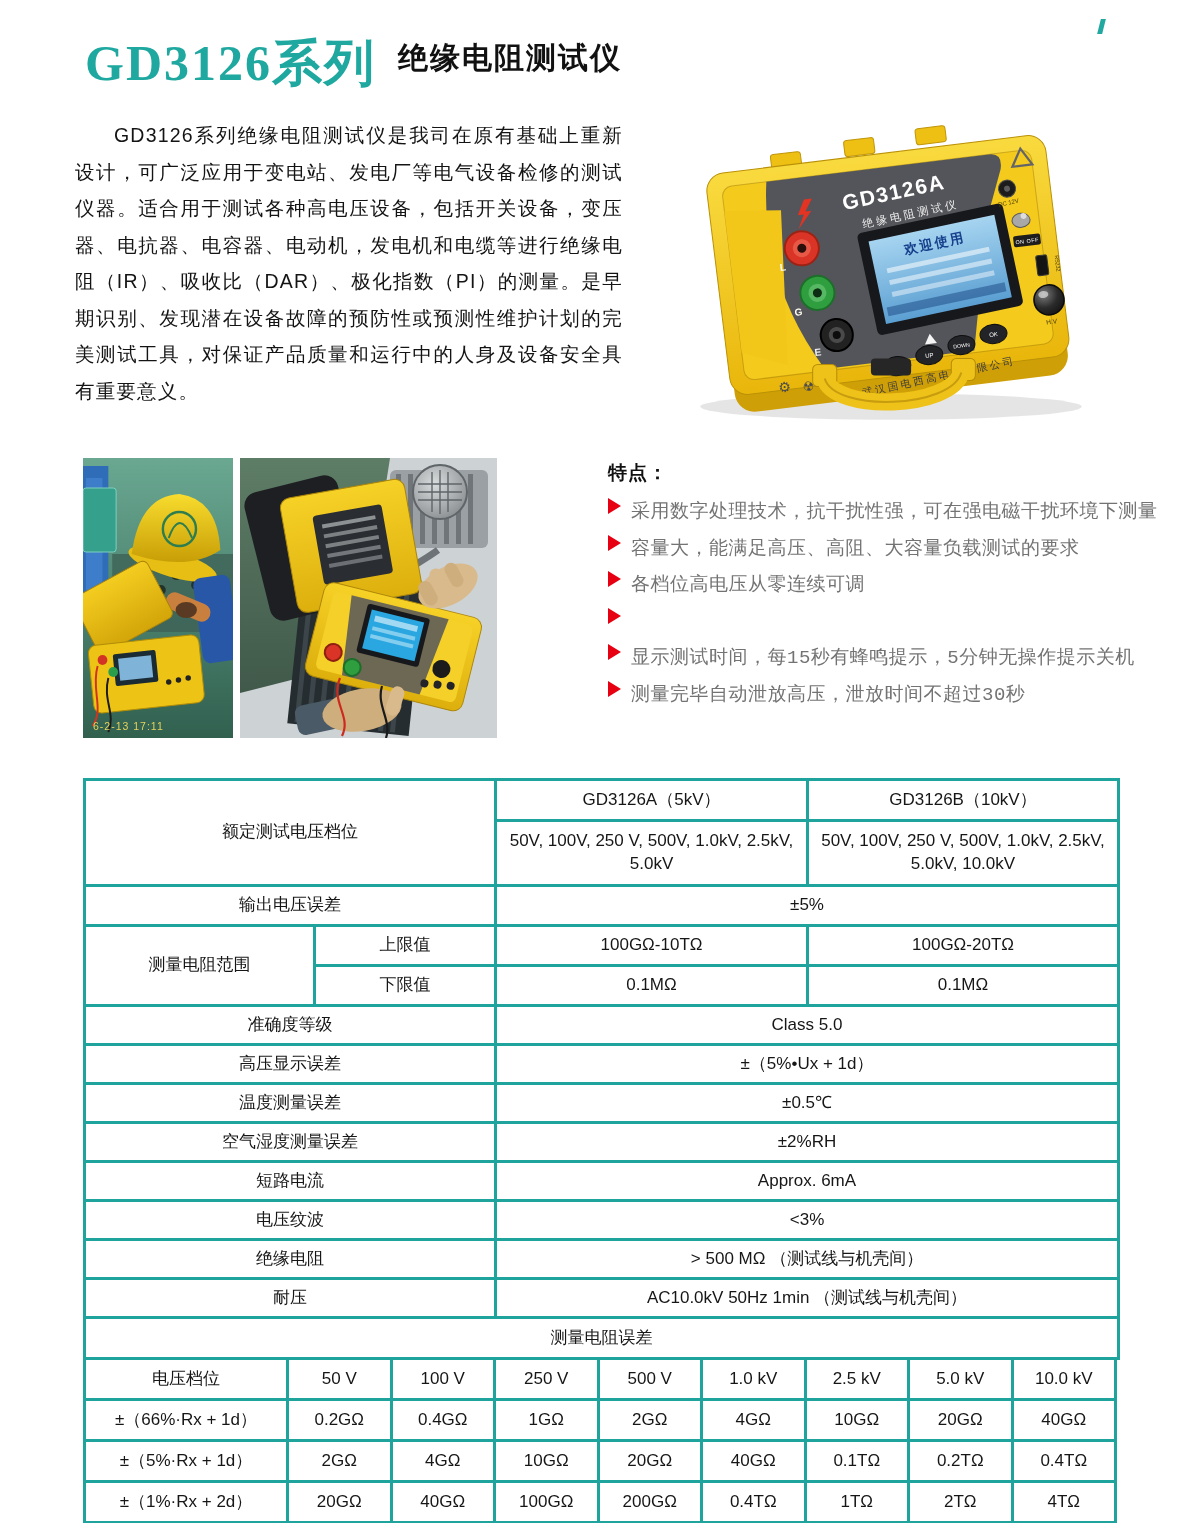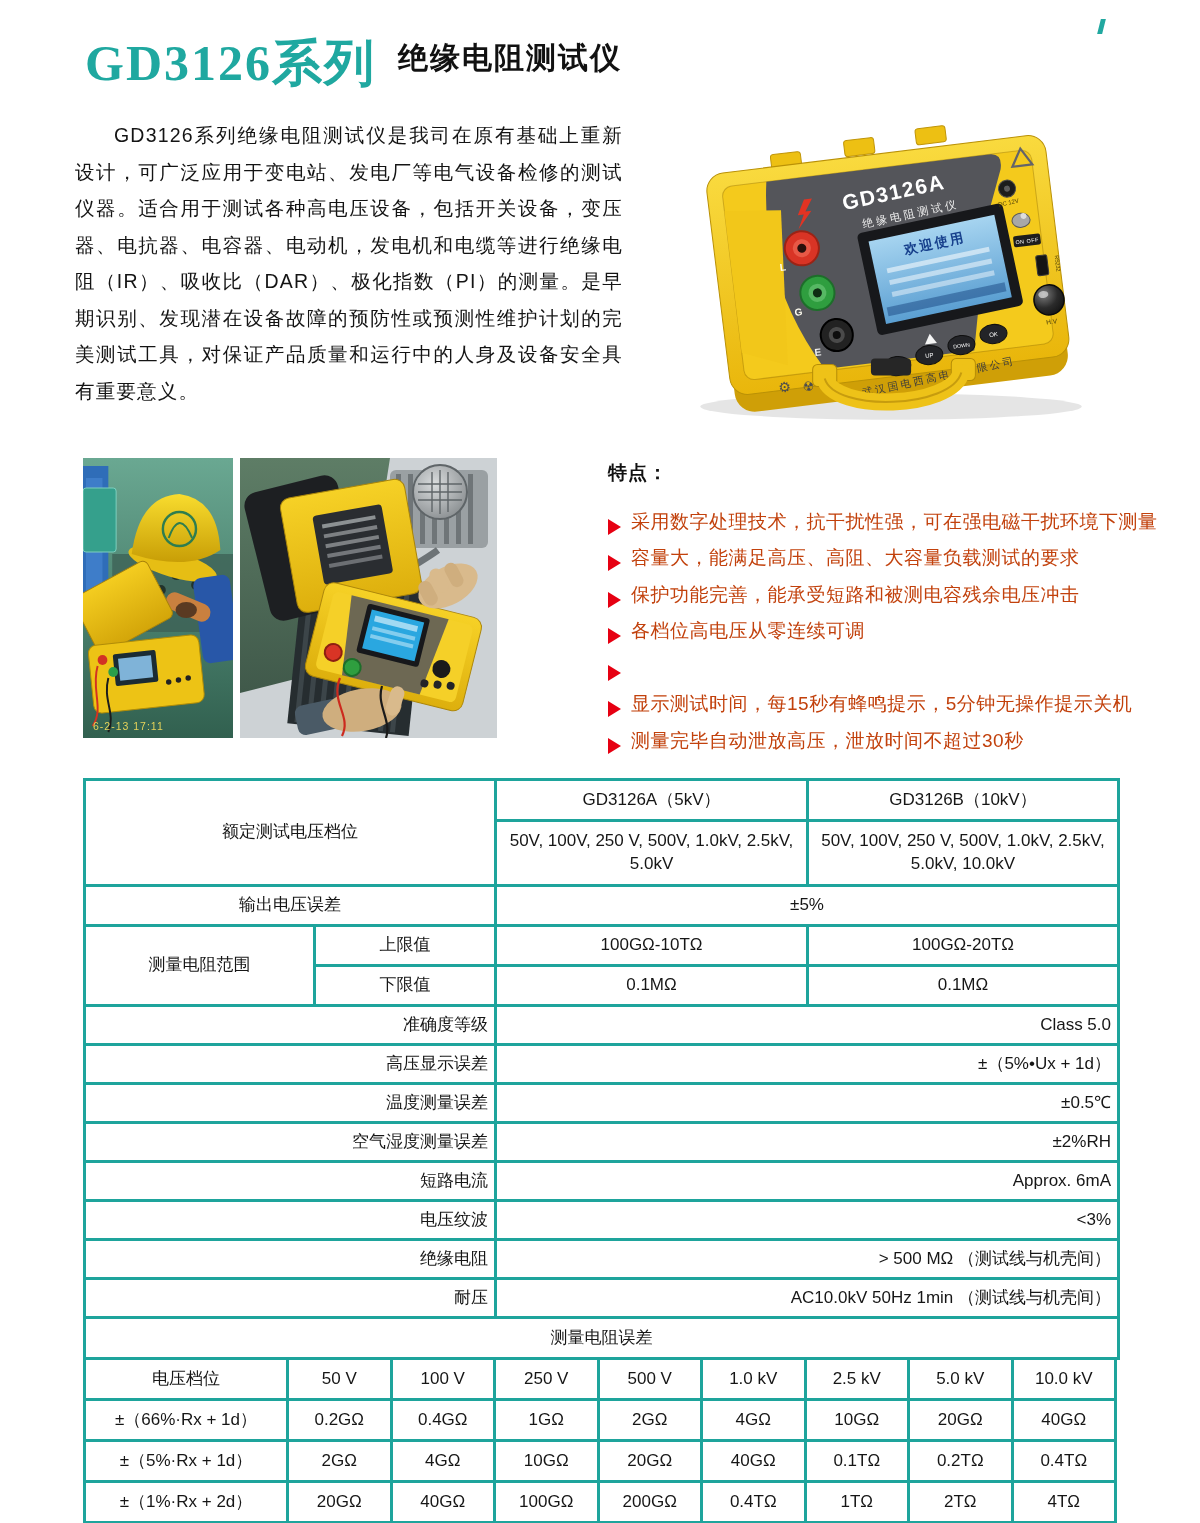--- a/index.html
+++ b/index.html
@@ -30,30 +30,30 @@
   
   .photo1 { position:absolute; left:83px; top:458px; width:150px; height:280px; overflow:hidden; }
   .photo2 { position:absolute; left:240px; top:458px; width:257px; height:280px; overflow:hidden; }
   .photo1 svg, .photo2 svg { width:100%; height:100%; display:block; }
   .timestamp { position:absolute; left:10px; bottom:6px; font-size:10.5px; color:#e5d35a; letter-spacing:1px; }
 
   
   .features { position:absolute; left:608px; top:460px; width:575px; }
   .features-heading { font-size:19px; font-weight:bold; color:#111; letter-spacing:1px; }
   .features-list { margin-top:12px; }
-  .feat { display:flex; align-items:flex-end; height:36.5px; font-size:19px; color:#c2410c; letter-spacing:0.5px; }
+  .feat { display:flex; align-items:flex-start; height:36.5px; font-size:19px; color:#737373; letter-spacing:0.5px;font-family:Liberation Mono, monospace; }
   .tri { flex:none; width:0; height:0; border-left:13px solid #e60012;
     border-top:8px solid transparent; border-bottom:8px solid transparent; margin-right:10px; }
 
   
   .spec { position:absolute; left:83px; top:778px; width:1034px; }
   .spec table { border-collapse:collapse; table-layout:fixed; width:1034px; }
   .spec td { border:3px solid #1ea49c; text-align:center; vertical-align:middle;
     font-size:17px; color:#161616; padding:2px 6px; line-height:1.35; }
-  .h34 td { height:34px; } .h62 td { height:58px;margin-top:34px; } .h36 td { height:33px; } .h35 td { height:32px;text-align:right; }
+  .h34 td { height:34px; } .h62 td { height:58px;margin-top:34px; } .h36 td { height:33px; } .h35 td { height:32px; }
   .mtx td { height:34px; }
   .spec .t2 { margin-top:-3px; }
 </style>
 </head>
 <body>
 
 <div class="page">
 
   <div class="corner-mark"></div>
 
@@ -311,24 +311,20 @@
   <div class="features">
     <div class="features-heading">特点：</div>
     <div class="features-list">
       <div class="feat">
           <span class="tri"></span>
           <span>采用数字处理技术，抗干扰性强，可在强电磁干扰环境下测量</span>
         </div>
       <div class="feat">
           <span class="tri"></span>
           <span>容量大，能满足高压、高阻、大容量负载测试的要求</span>
-        </div>
-      <div class="feat">
-          <span class="tri"></span>
-          <span>保护功能完善，能承受短路和被测电容残余电压冲击</span>
         </div>
       <div class="feat">
           <span class="tri"></span>
           <span>各档位高电压从零连续可调</span>
         </div>
       <div class="feat">
           <span class="tri"></span>
         </div>
       <div class="feat">
           <span class="tri"></span>

